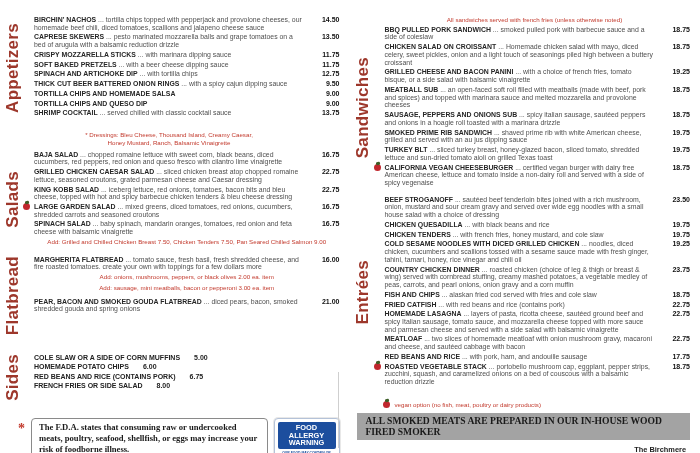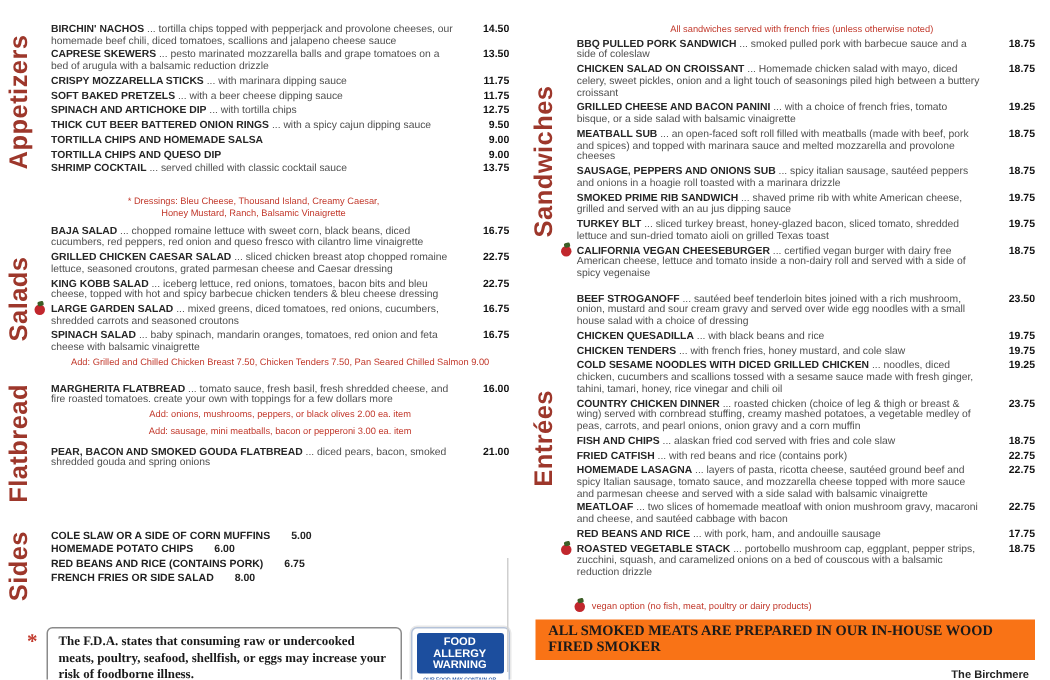--- a/index.html
+++ b/index.html
@@ -25,21 +25,21 @@
   .hang{position:absolute;left:-11px;top:0;}
   .fda-area{display:flex;gap:6px;align-items:flex-start;margin:10px 0 0 14px;}
   .fda-left{flex:1;}
   .fda-row{display:flex;gap:6px;align-items:flex-start;}
   .fda-ast{color:#c2392c;font-weight:bold;font-size:14px;font-family:"Liberation Serif",serif;margin-top:3px;flex:none;}
   .fda-box{border:1px solid #8a8a8a;border-radius:4px;padding:3px 7px;font-family:"Liberation Serif",serif;font-weight:bold;font-size:8.6px;line-height:1.3;color:#1a1a1a;}
   .allergy{flex:none;width:58px;background:#fff;border:1.5px solid #b4c2d8;border-radius:4px;padding:3px;box-shadow:0 0 0 1px #e8e8e8;}
   .allergy-head{background:#1c4e9e;color:#fff;font-weight:bold;font-size:7.4px;line-height:1.05;text-align:center;border-radius:2px;padding:2px 0;}
   .allergy-body{color:#1c4e9e;font-weight:bold;font-size:3.4px;line-height:1.3;text-align:center;margin-top:2px;}
   .vegan-note-row{display:flex;align-items:center;gap:5px;margin:6px 0 4px 28px;}
-  .banner{display:inline-block;background:#f97316;color:#1a1a1a;font-family:"Liberation Serif",serif;font-weight:bold;font-size:9.6px;padding:2.5px 9px;margin-left:2px;}
+  .banner{display:inline-block;background:#a3a3a3;color:#1a1a1a;font-family:"Liberation Serif",serif;font-weight:bold;font-size:9.6px;padding:2.5px 9px;margin-left:2px;}
   .contact{text-align:right;font-weight:bold;font-size:7.4px;line-height:1.4;color:#222;margin-top:5px;padding-right:4px;}
   .divider{position:absolute;left:338px;top:372px;width:1px;height:76px;background:#cfcfcf;}
 </style>
 </head>
 <body>
 
 <div class="page">
 
   <div class="col">
 

